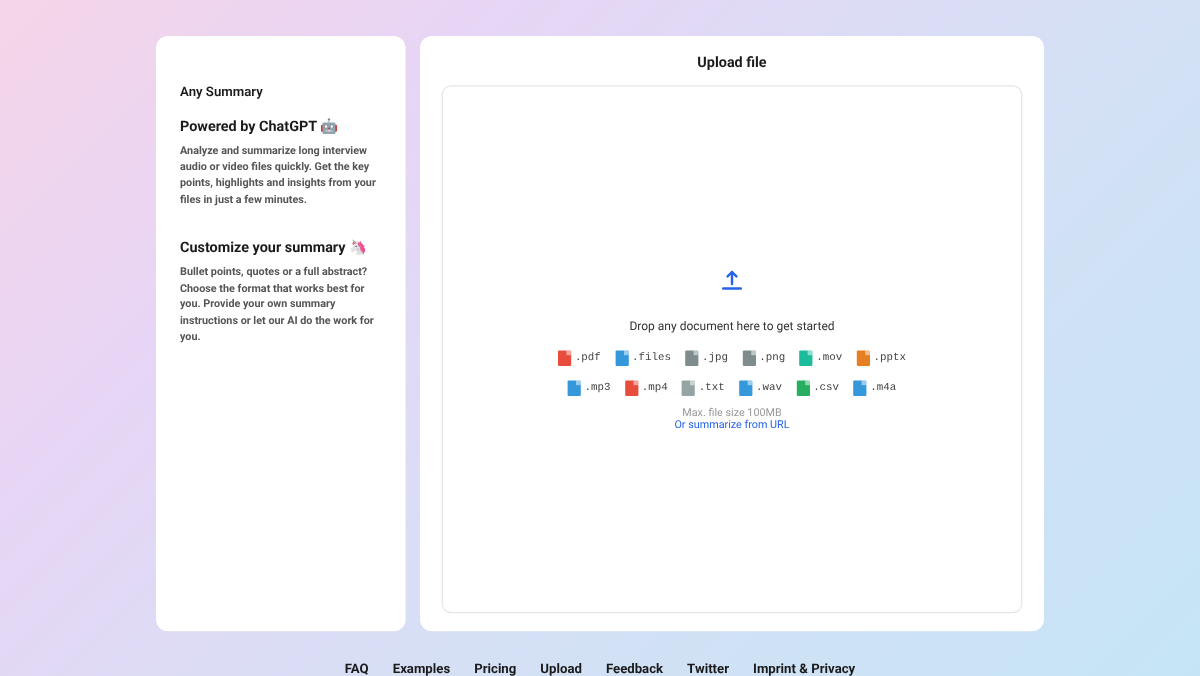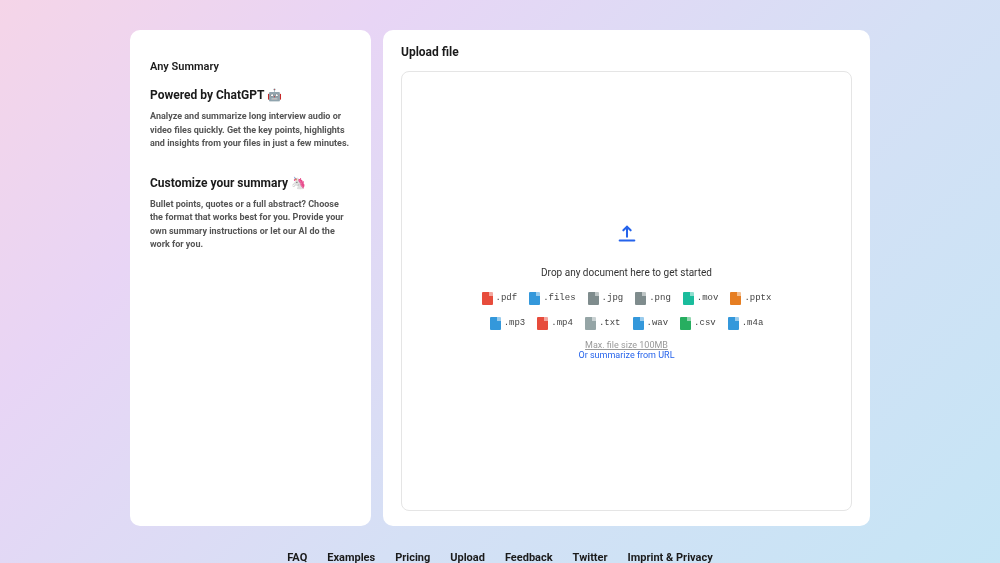--- a/index.html
+++ b/index.html
@@ -10,22 +10,22 @@
       width: 1000px;
     }
     .container {
       display: flex;
       gap: 12px;
       padding: 30px 130px 20px 130px;
     }
     .left-panel {
       background: #fff;
       border-radius: 10px;
-      padding: 30px 20px;
-      width: 241px;
+      padding: 40px 20px;
+      width: 208px;
       flex-shrink: 0;
     }
     .brand {
       font-size: 11px;
       font-weight: 600;
       color: #1a1a1a;
       margin-bottom: 15px;
     }
     .hero-title {
       font-size: 25px;
@@ -51,20 +51,21 @@
       background: #fff;
       border-radius: 10px;
       padding: 15px 18px;
       flex: 1;
     }
     .upload-title {
       font-size: 12px;
       font-weight: 700;
       color: #1a1a1a;
       margin-bottom: 12px;
+      text-align: center;
     }
     .drop-zone {
       border: 1px solid #e5e5e5;
       border-radius: 8px;
       height: 440px;
       display: flex;
       flex-direction: column;
       align-items: center;
       justify-content: center;
       padding: 20px;
@@ -103,21 +104,20 @@
       content: '';
       position: absolute;
       top: 0; right: 0;
       width: 4px; height: 4px;
       background: rgba(255,255,255,0.5);
     }
     .max-size {
       font-size: 9px;
       color: #999;
       margin-bottom: 0;
-      text-decoration: underline;
     }
     .url-link {
       font-size: 9px;
       color: #2563eb;
       text-decoration: none;
       cursor: pointer;
     }
     .footer {
       display: flex;
       justify-content: center;

